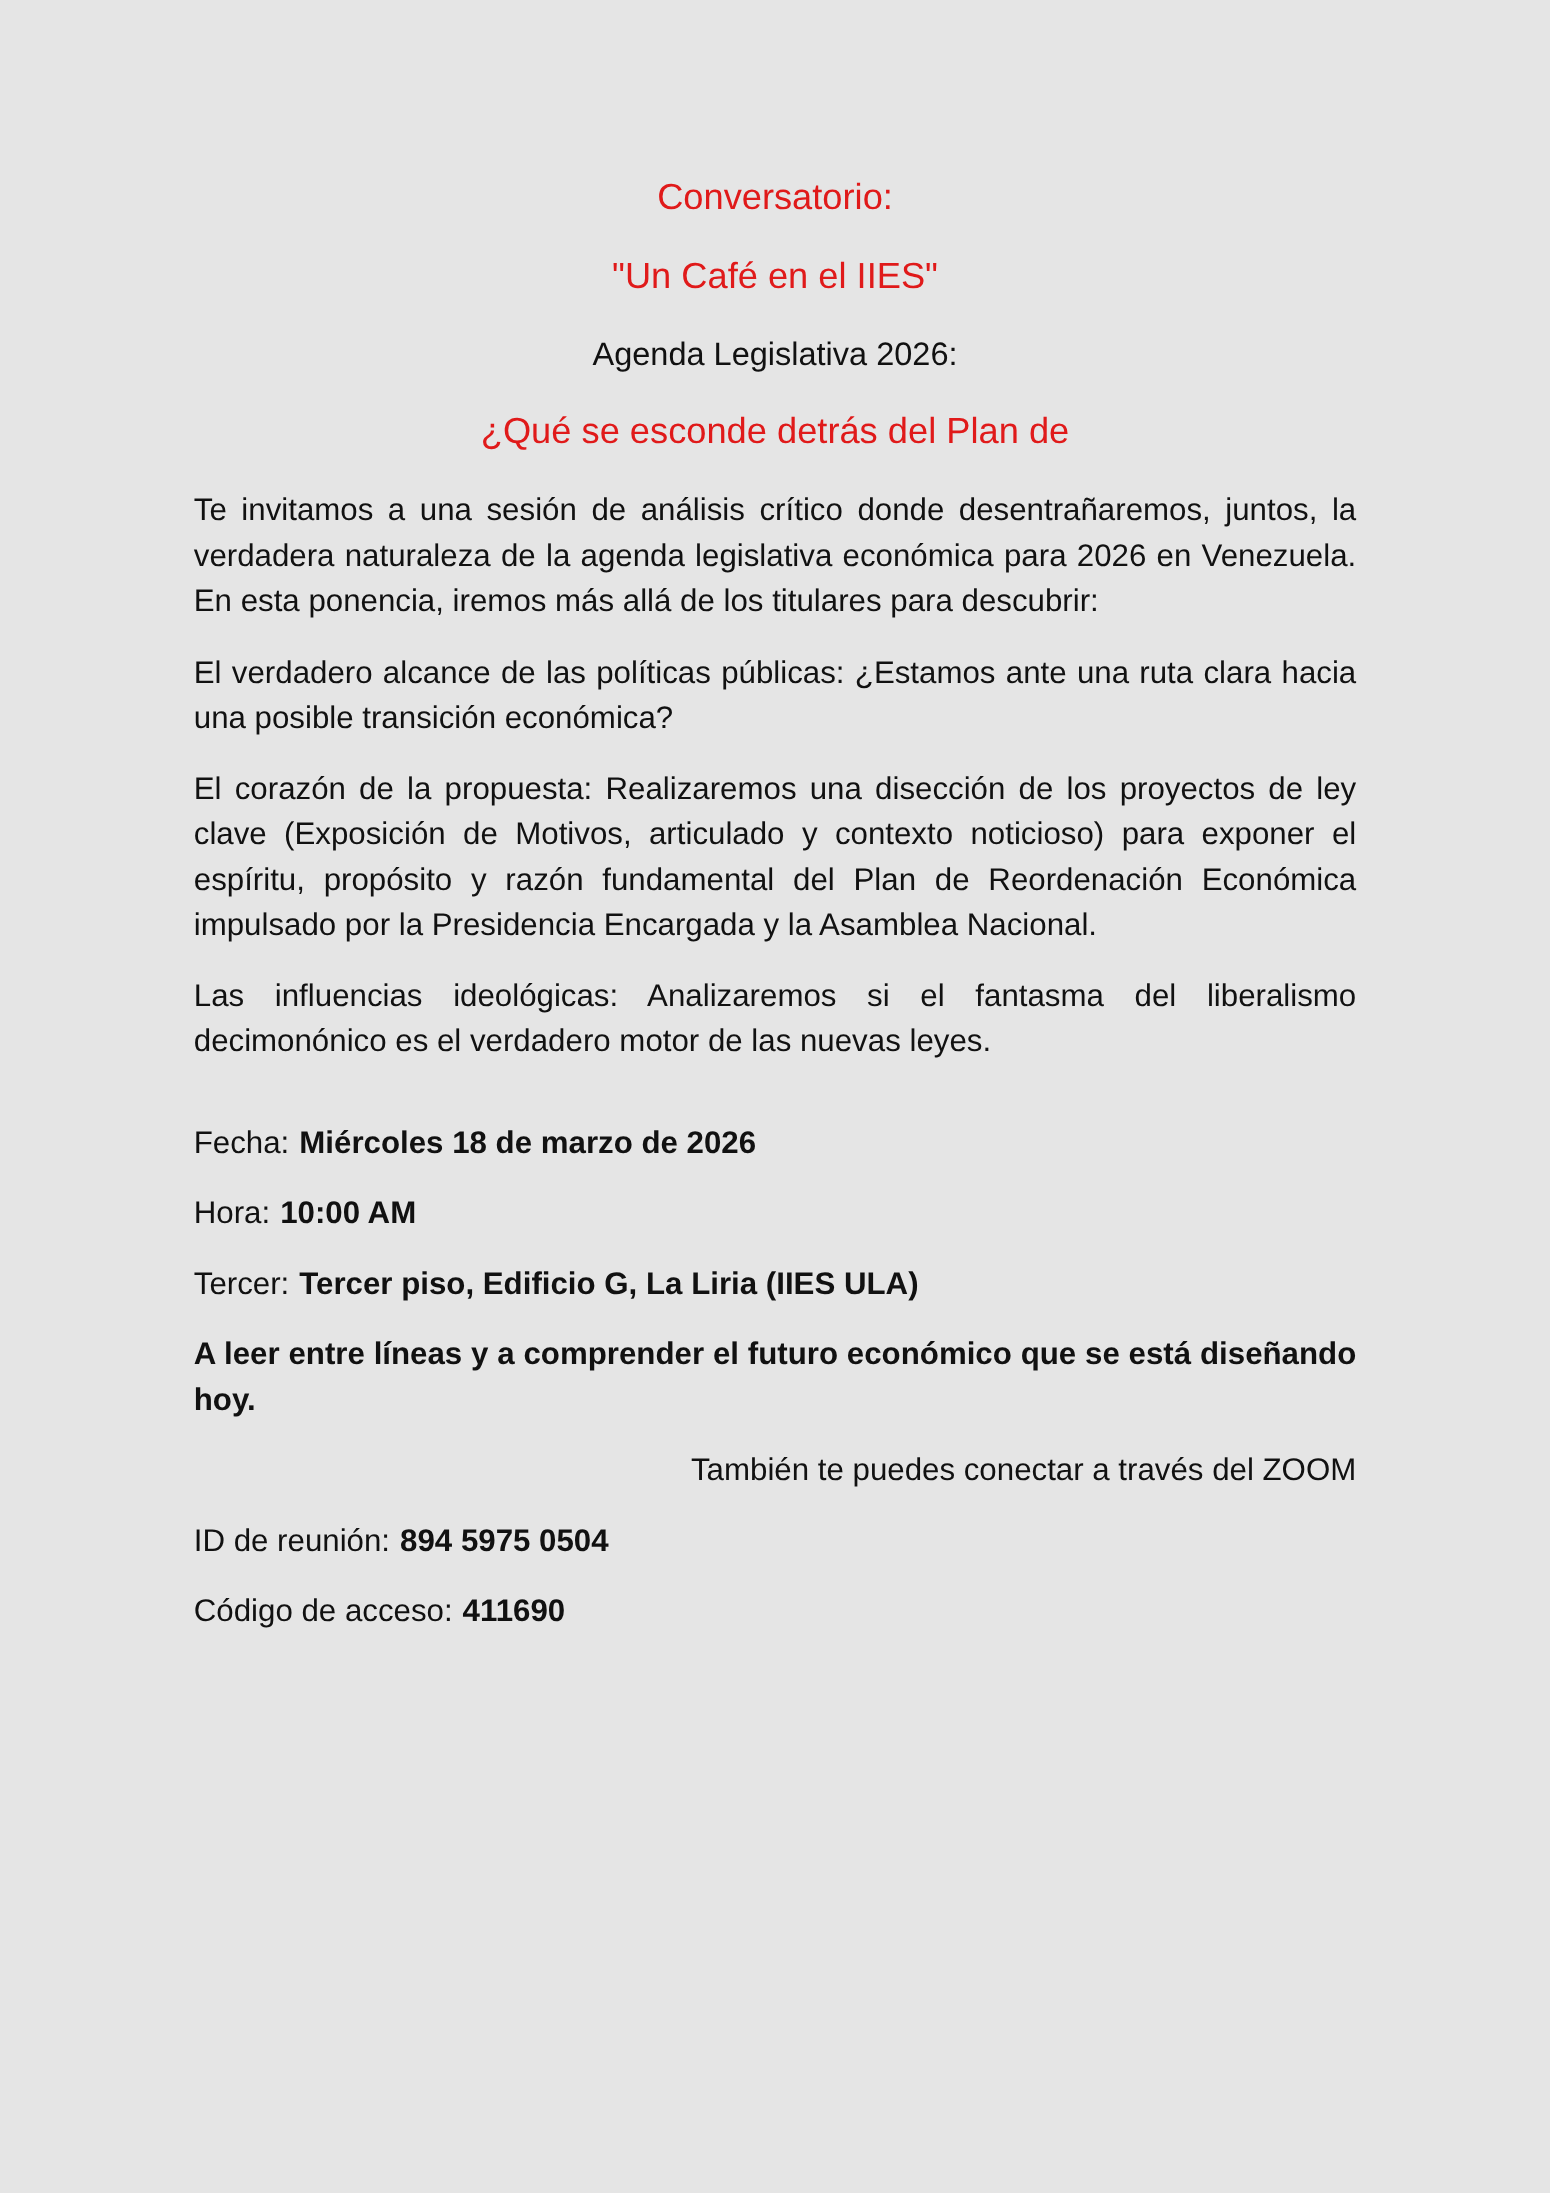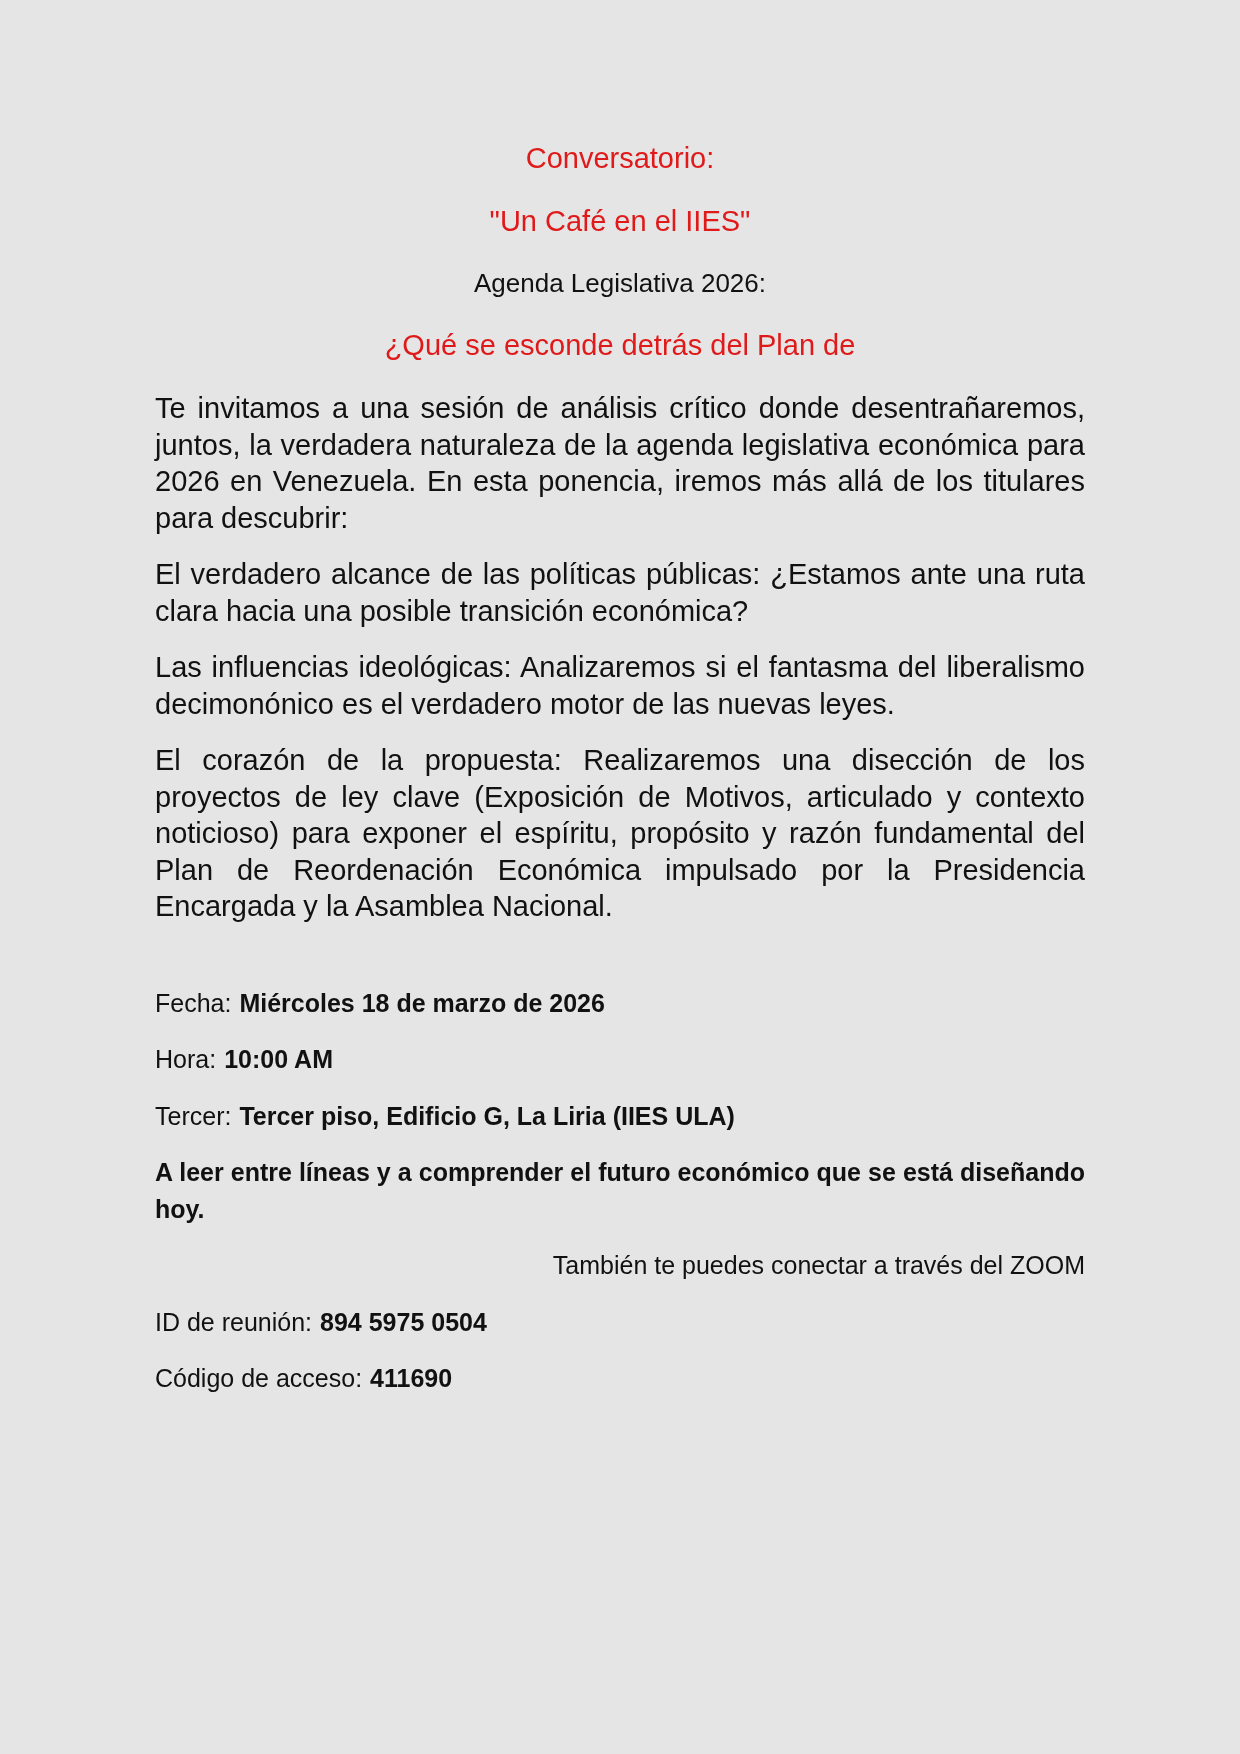--- a/index.html
+++ b/index.html
@@ -33,30 +33,30 @@
   .heading.red {
     font-size: 29px;
     color: #e01a1a;
   }
   .heading.black {
     font-size: 26px;
     color: #111111;
     line-height: 34px;
   }
   .para {
-    font-size: 29px;
+    font-size: 25px;
     line-height: 36.5px;
     text-align: justify;
     margin: 14px 0 20px 0;
   }
   .para.first {
     margin-top: 14px;
   }
   .detail-block {
-    margin-top: 60px;
+    margin-top: 44px;
   }
   .detail-line {
     font-size: 25px;
     line-height: 36.5px;
     margin: 0 0 20px 0;
     text-align: left;
   }
   .detail-line .label {
     font-weight: 400;
   }
@@ -90,23 +90,23 @@
 
     <div class="heading black">Agenda Legislativa 2026:</div>
 
     <div class="heading red">¿Qué se esconde detrás del Plan de</div>
 
 
     <p class="para first">Te invitamos a una sesión de análisis crítico donde desentrañaremos, juntos, la verdadera naturaleza de la agenda legislativa económica para 2026 en Venezuela. En esta ponencia, iremos más allá de los titulares para descubrir:</p>
 
     <p class="para">El verdadero alcance de las políticas públicas: ¿Estamos ante una ruta clara hacia una posible transición económica?</p>
 
+    <p class="para">El corazón de la propuesta: Realizaremos una disección de los proyectos de ley clave (Exposición de Motivos, articulado y contexto noticioso) para exponer el espíritu, propósito y razón fundamental del Plan de Reordenación Económica impulsado por la Presidencia Encargada y la Asamblea Nacional.</p>
+
     <p class="para">Las influencias ideológicas: Analizaremos si el fantasma del liberalismo decimonónico es el verdadero motor de las nuevas leyes.</p>
-
-    <p class="para">El corazón de la propuesta: Realizaremos una disección de los proyectos de ley clave (Exposición de Motivos, articulado y contexto noticioso) para exponer el espíritu, propósito y razón fundamental del Plan de Reordenación Económica impulsado por la Presidencia Encargada y la Asamblea Nacional.</p>
 
     <div class="detail-block">
 
       <p class="detail-line">
         <span class="label">Fecha:</span><span class="value">Miércoles 18 de marzo de 2026</span>
       </p>
 
       <p class="detail-line">
         <span class="label">Hora:</span><span class="value">10:00 AM</span>
       </p>

